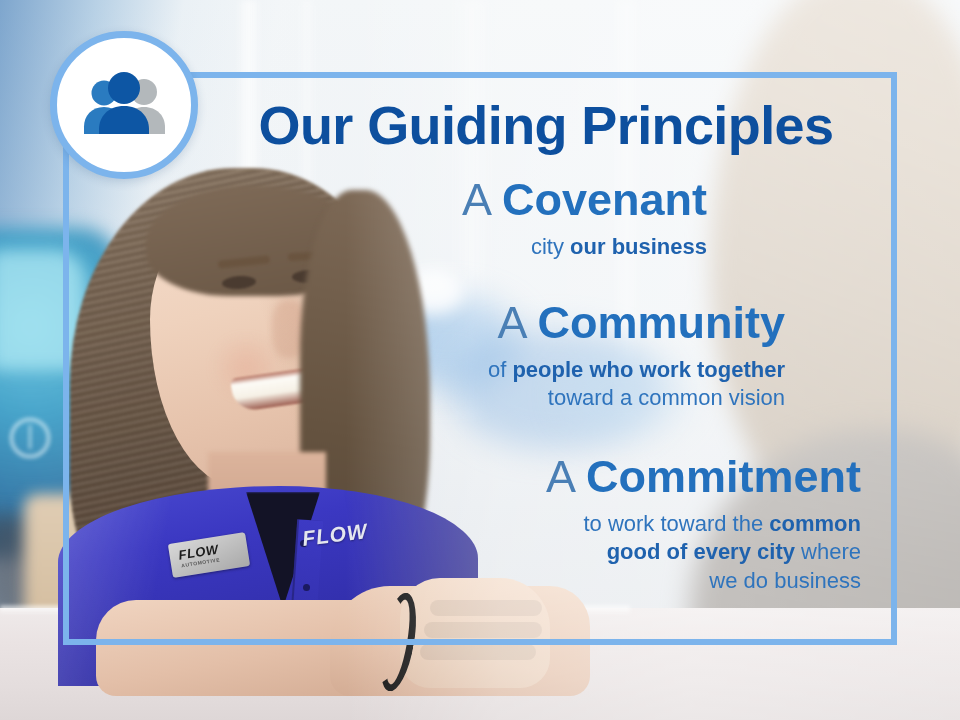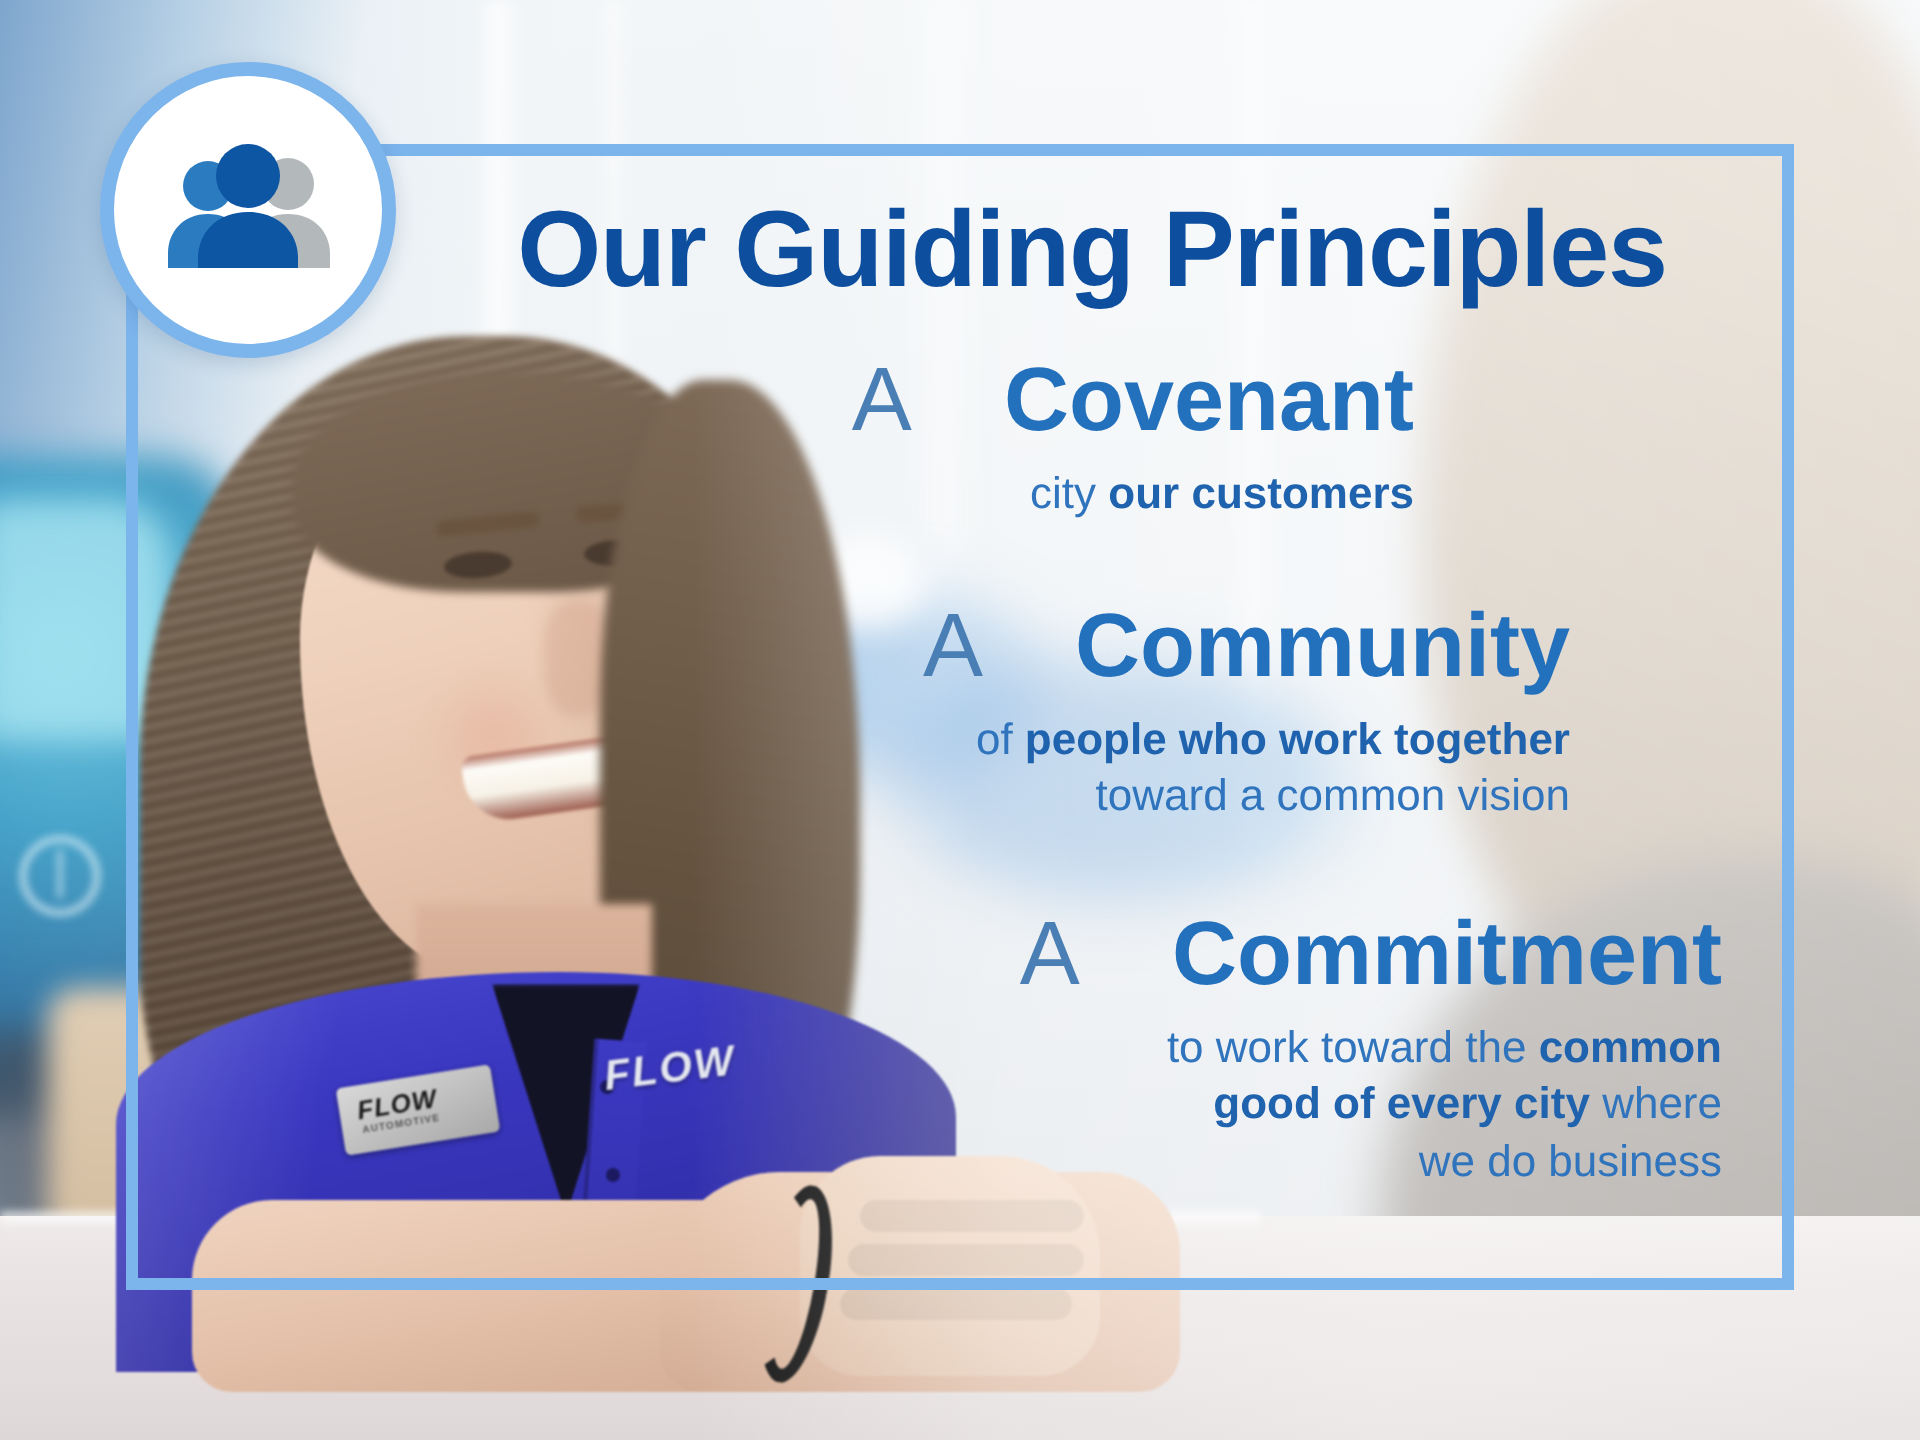--- a/index.html
+++ b/index.html
@@ -276,21 +276,21 @@
     font-family:"Liberation Sans",sans-serif;
     padding-left:150px;
     line-height:1.05;
   }
 
   .principle{position:absolute;right:36px;text-align:right;}
   .p-head{
     font-size:45px;line-height:1.04;color:#2f72bb;white-space:nowrap;
   }
   .p-head .art{font-weight:400;color:#4a7fb5;}
-  .p-head .word{font-weight:bold;color:#2370bd;margin-left:36px;}
+  .p-head .word{font-weight:bold;color:#2370bd;}
   .p-sub{
     font-size:22px;line-height:1.30;color:#2f74bd;margin-top:9px;
   }
   .p-sub b{font-weight:bold;color:#1f62ae;}
 
   .pr1{top:105px;right:190px;}
   .pr2{top:228px;right:112px;}
   .pr3{top:382px;right:36px;}
   .pr3 .p-sub{font-size:22px;}
 </style>
@@ -386,21 +386,21 @@
   <div class="textblock">
 
     <div class="title">Our Guiding Principles</div>
 
     <div class="principle pr1">
       <div class="p-head">
         <span class="art">A</span>
         <span class="word">Covenant</span>
       </div>
       <div class="p-sub">
-        <span>city </span><b>our customers</b>
+        <span>city </span><b>our business</b>
       </div>
     </div>
 
     <div class="principle pr3">
       <div class="p-head">
         <span class="art">A</span>
         <span class="word">Commitment</span>
       </div>
       <div class="p-sub">
         <span>to work toward the </span><b>common</b><br>

